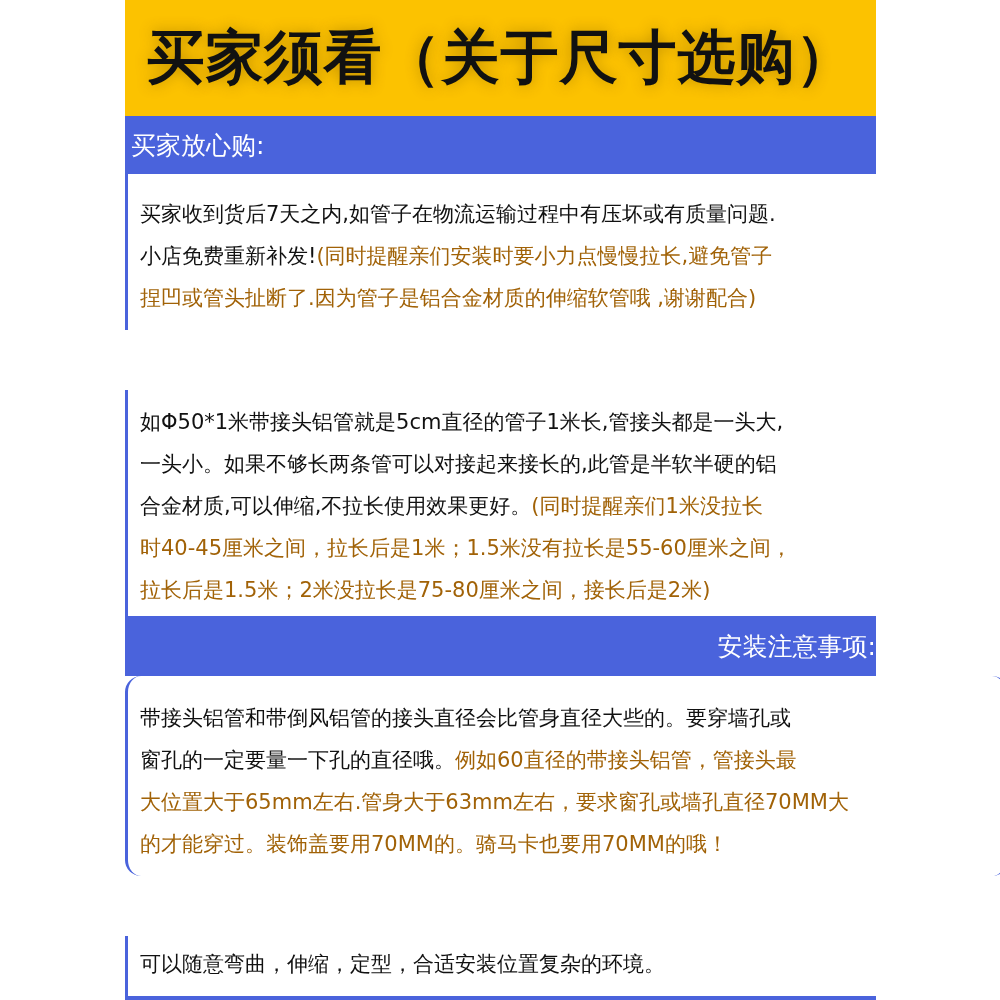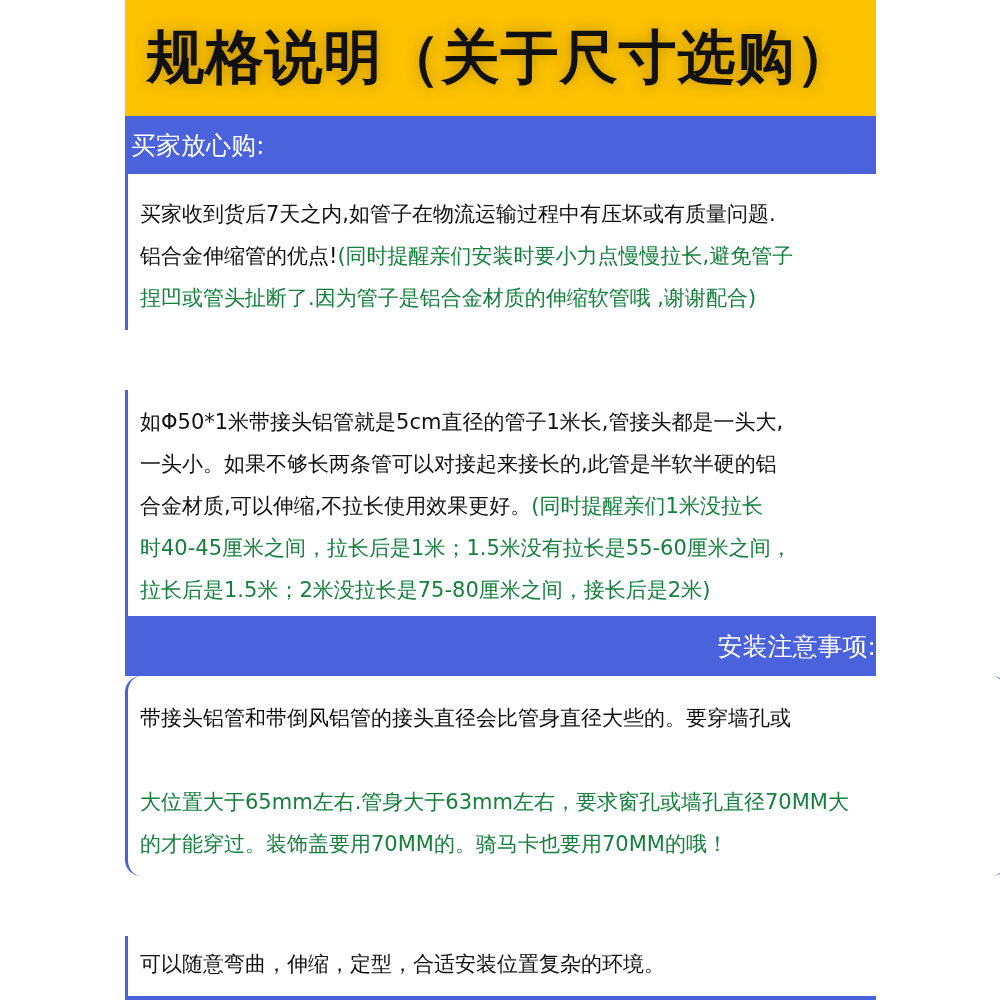--- a/index.html
+++ b/index.html
@@ -65,49 +65,49 @@
       padding-right: 6px;
     }
     .line {
       position: absolute;
       left: 12px;
       font-size: 21px;
       line-height: 24px;
       white-space: nowrap;
       color: #111111;
     }
-    .red { color: #15803d; }
+    .red { color: #a16207; }
     .black { color: #111111; }
     .bottom-border {
       position: absolute;
       left: 0;
       top: 996px;
       width: 751px;
       height: 4px;
       background: #4a63dc;
     }
   </style>
 </head>
 <body>
 
 <div class="page">
 
   <div class="header">
-    <div class="header-title">规格说明（关于尺寸选购）</div>
+    <div class="header-title">买家须看（关于尺寸选购）</div>
   </div>
 
   <div class="section-bar" style="top:116px;">
     <span class="section-bar-title">买家放心购:</span>
   </div>
   <div class="section-body" style="top:174px;height:156px;">
     <div class="line" style="top:28px;">
       <span class="black">买家收到货后7天之内,如管子在物流运输过程中有压坏或有质量问题.</span><span class="red"></span>
     </div>
     <div class="line" style="top:70px;">
-      <span class="black">铝合金伸缩管的优点!</span><span class="red">(同时提醒亲们安装时要小力点慢慢拉长,避免管子</span>
+      <span class="black">小店免费重新补发!</span><span class="red">(同时提醒亲们安装时要小力点慢慢拉长,避免管子</span>
     </div>
     <div class="line" style="top:112px;">
       <span class="black"></span><span class="red">捏凹或管头扯断了.因为管子是铝合金材质的伸缩软管哦 ,谢谢配合)</span>
     </div>
   </div>
 
   <div class="section-body" style="top:390px;height:226px;">
     <div class="line" style="top:20px;">
       <span class="black">如Φ50*1米带接头铝管就是5cm直径的管子1米长,管接头都是一头大,</span><span class="red"></span>
     </div>
@@ -125,20 +125,23 @@
     </div>
   </div>
 
   <div class="section-bar" style="top:616px;height:60px;justify-content:flex-end;">
     <span class="section-bar-title">安装注意事项:</span>
   </div>
   <div class="section-body" style="top:676px;height:200px;border-radius:16px;">
     <div class="line" style="top:30px;">
       <span class="black">带接头铝管和带倒风铝管的接头直径会比管身直径大些的。要穿墙孔或</span><span class="red"></span>
     </div>
+    <div class="line" style="top:72px;">
+      <span class="black">窗孔的一定要量一下孔的直径哦。</span><span class="red">例如60直径的带接头铝管，管接头最</span>
+    </div>
     <div class="line" style="top:114px;">
       <span class="black"></span><span class="red">大位置大于65mm左右.管身大于63mm左右，要求窗孔或墙孔直径70MM大</span>
     </div>
     <div class="line" style="top:156px;">
       <span class="black"></span><span class="red">的才能穿过。装饰盖要用70MM的。骑马卡也要用70MM的哦！</span>
     </div>
   </div>
 
   <div class="section-body" style="top:936px;height:62px;padding-left:16px;">
     <div class="line" style="top:16px;">

